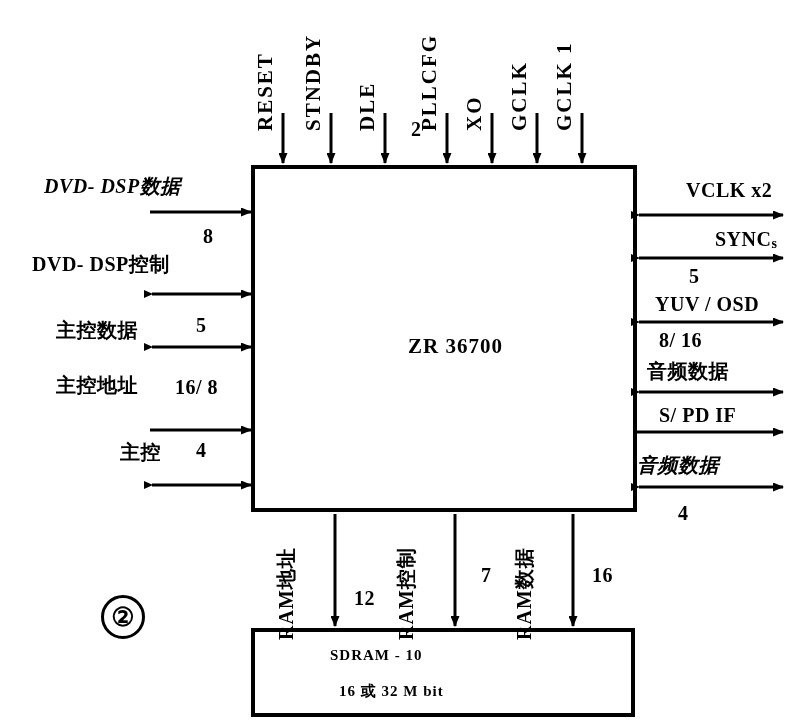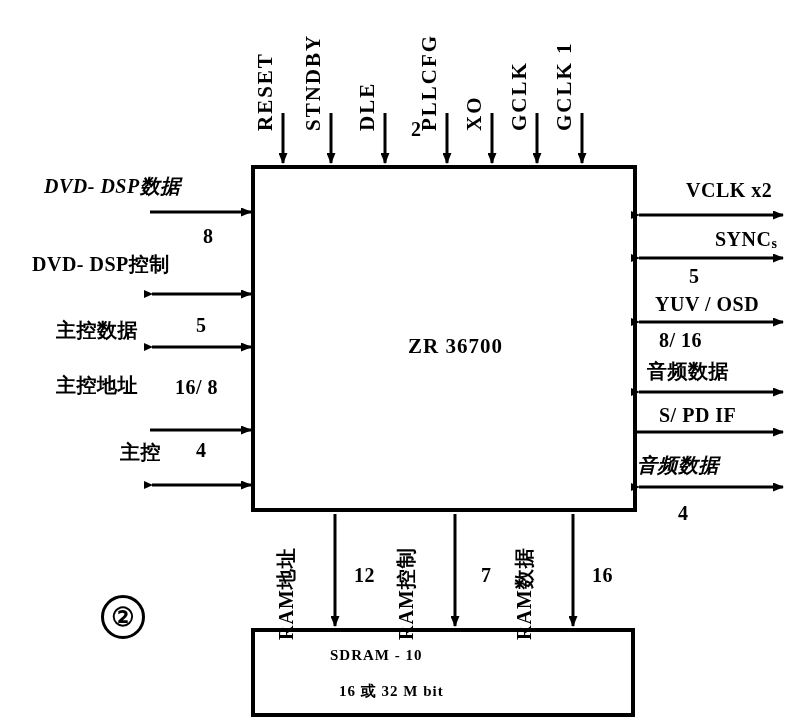--- a/index.html
+++ b/index.html
@@ -153,21 +153,21 @@
   <div class="lbl side-name" style="left:637px; top:455px;font-style:italic;">音频数据</div>
 
   <div class="lbl width-num" style="left:689px; top:266px;">5</div>
   <div class="lbl width-num" style="left:659px; top:330px;">8/ 16</div>
   <div class="lbl width-num" style="left:678px; top:503px;">4</div>
 
   <div class="vlbl ram-name" style="left:296px; top:620px;">RAM地址</div>
   <div class="vlbl ram-name" style="left:416px; top:620px;">RAM控制</div>
   <div class="vlbl ram-name" style="left:534px; top:620px;">RAM数据</div>
 
-  <div class="lbl width-num" style="left:354px; top:565px;">12</div>
+  <div class="lbl width-num" style="left:354px; top:588px;">12</div>
   <div class="lbl width-num" style="left:481px; top:565px;">7</div>
   <div class="lbl width-num" style="left:592px; top:565px;">16</div>
 
   <div class="lbl mem-line" style="left:330px; top:648px;">SDRAM        - 10</div>
   <div class="lbl mem-line" style="left:339px; top:684px;">16 或  32 M bit</div>
 
   <div class="fig-num" style="left:101px; top:595px;">②</div>
 
 </div>
 

